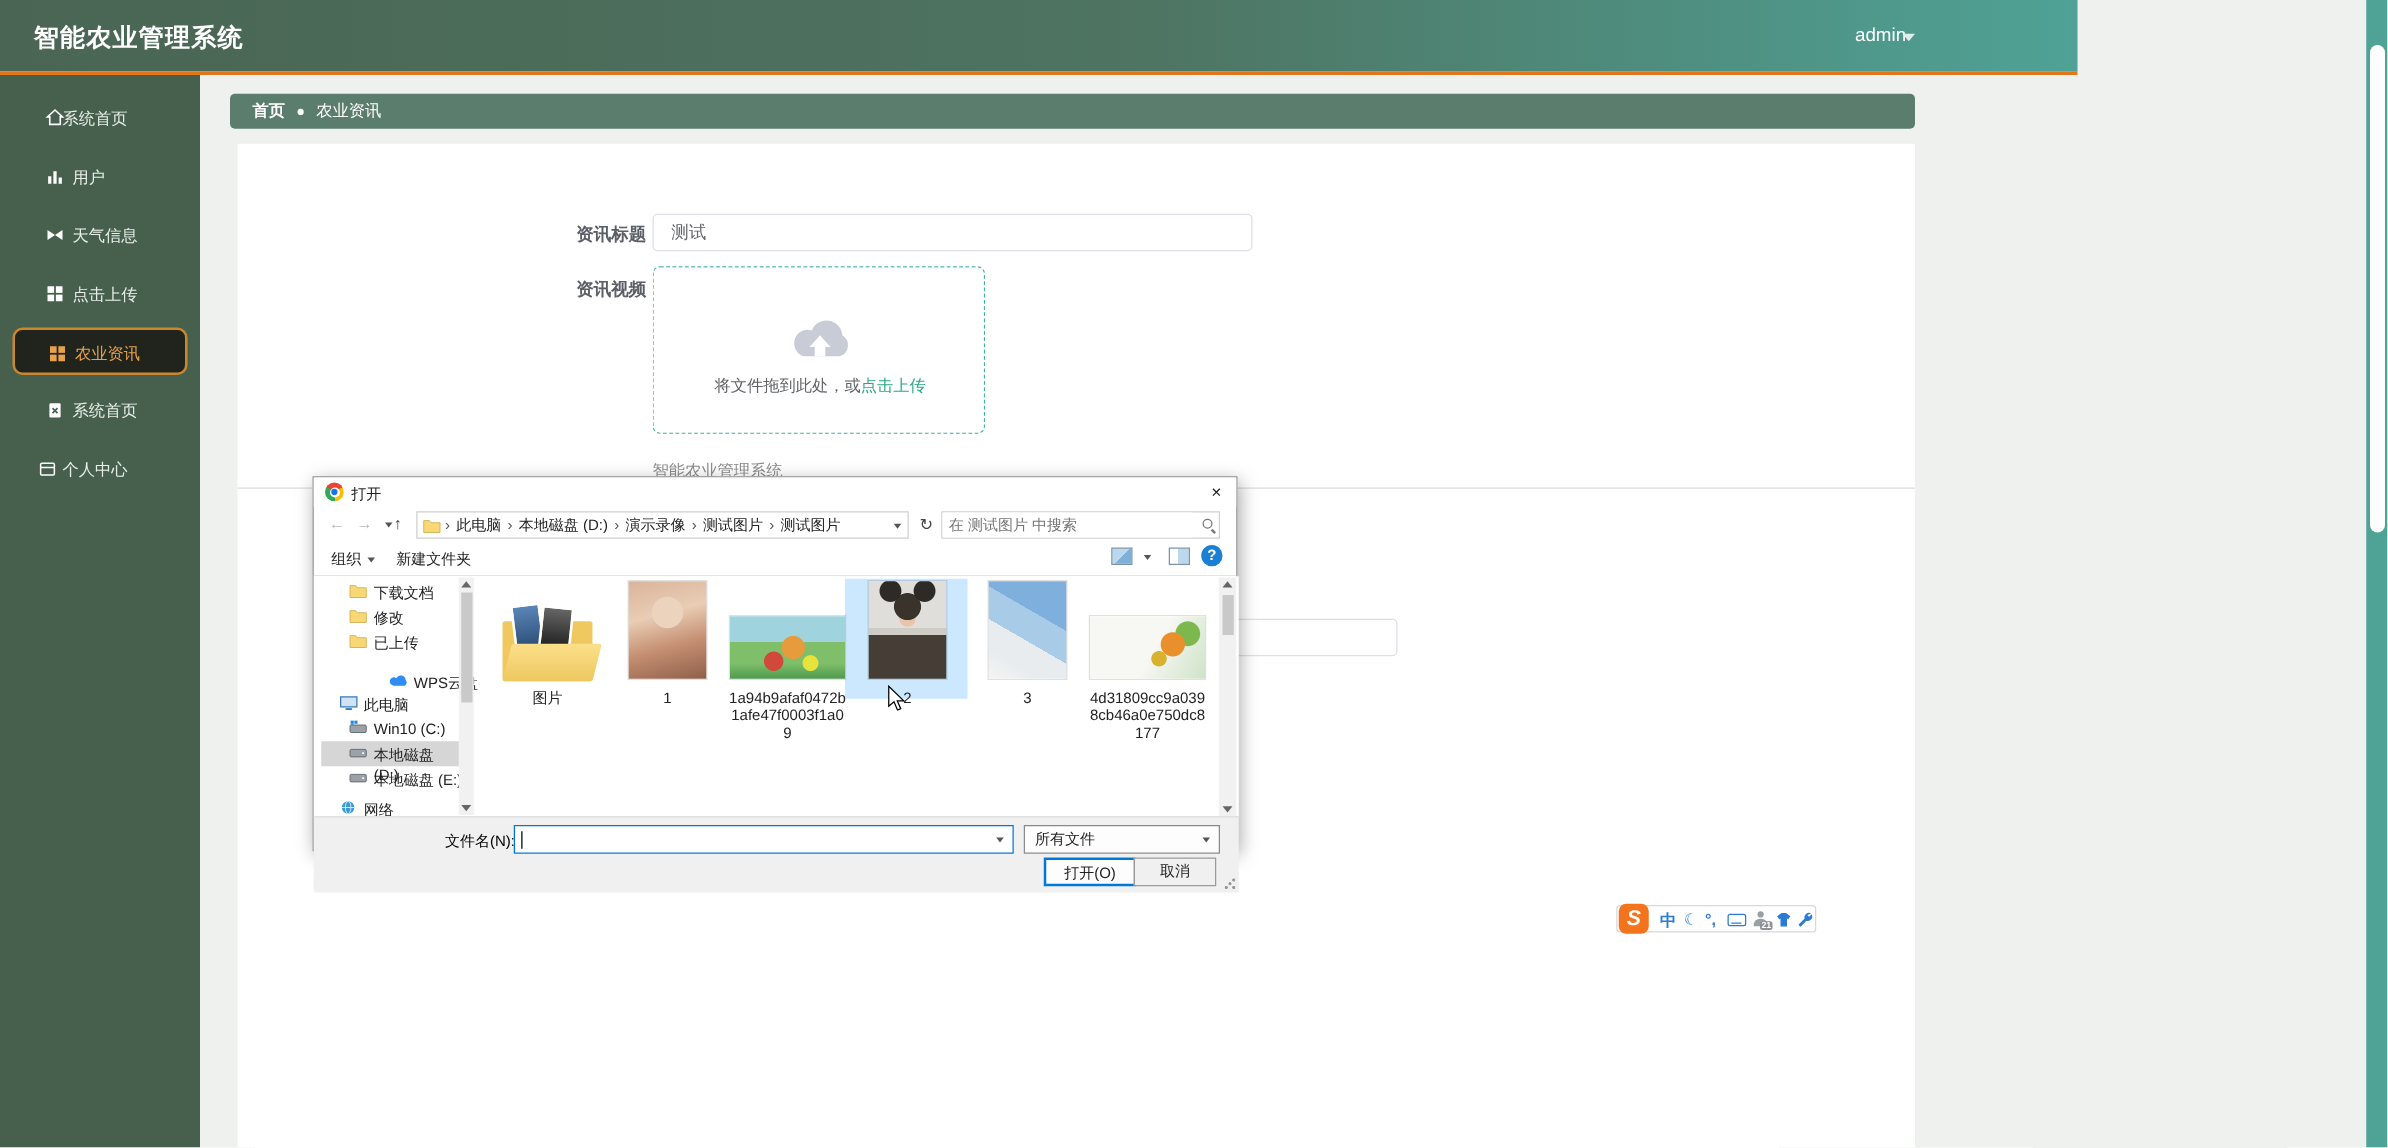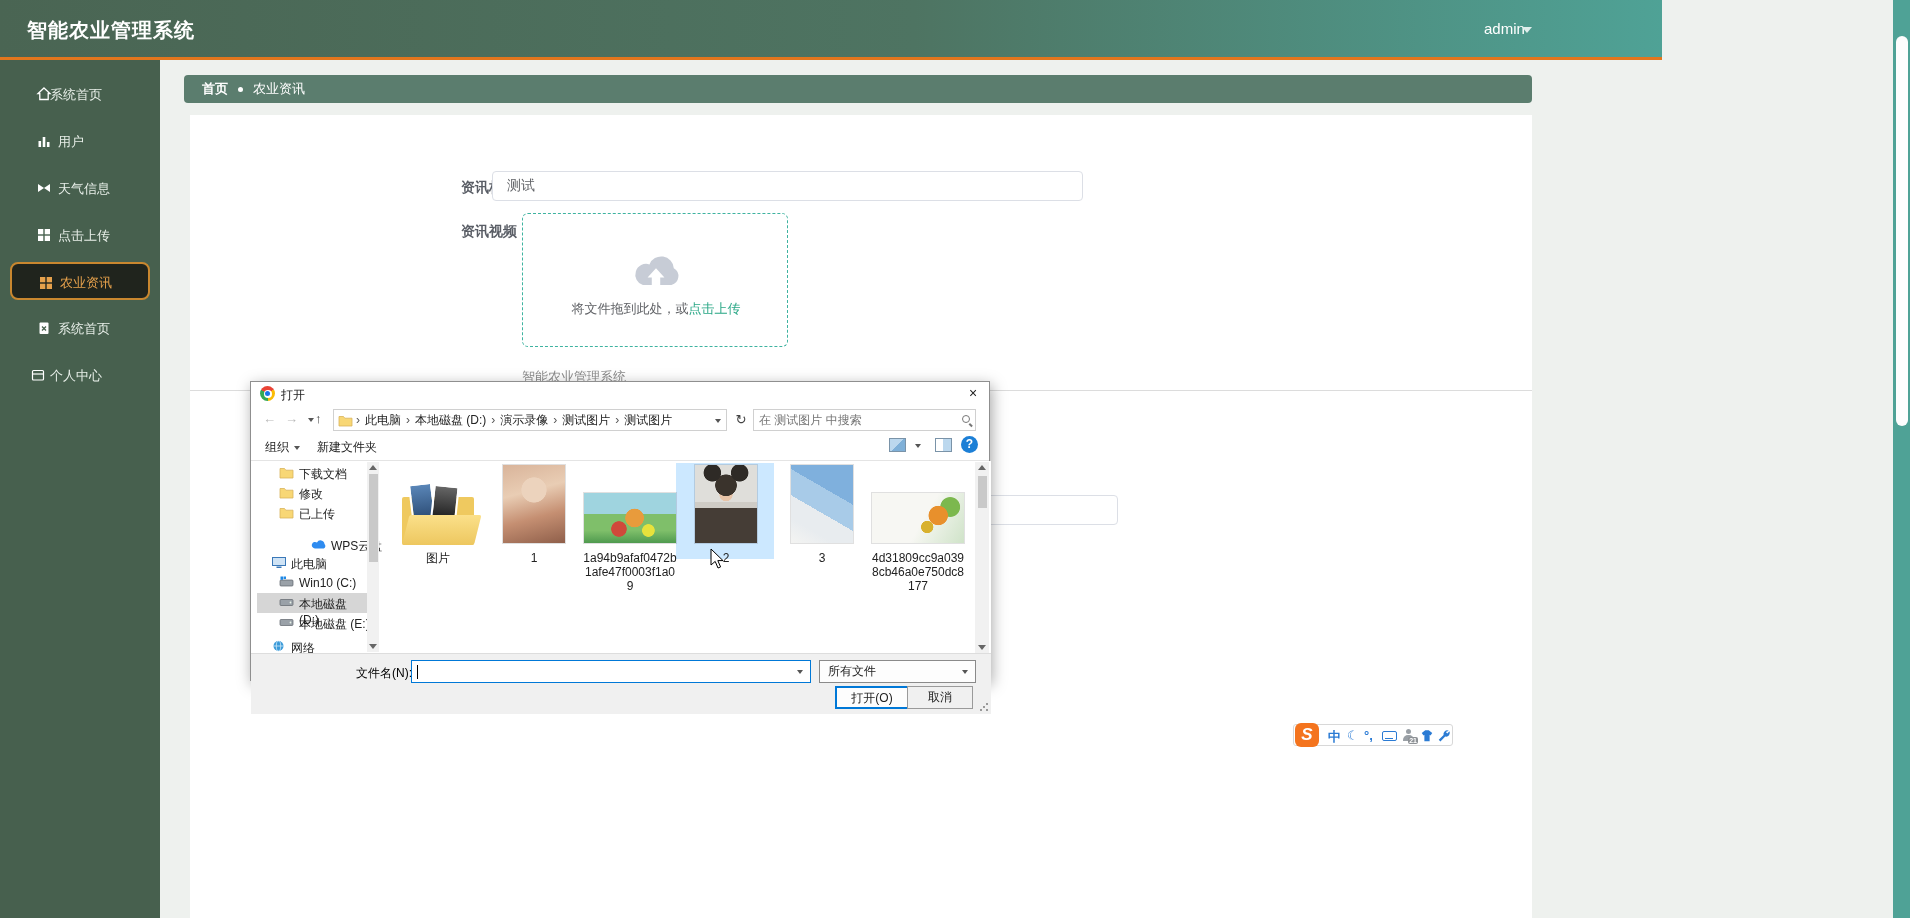--- a/index.html
+++ b/index.html
@@ -239,21 +239,21 @@
 
 <div class="abs breadcrumb">
   <span style="font-weight:bold">首页</span>
   <span class="bc-dot"></span>
   <span>农业资讯</span>
 </div>
 
 <div class="abs card"></div>
 
 <div class="form-label" style="left:437px; top:179px;">资讯标题</div>
-<input class="text-input" style="left: 492px; top: 171px; width: 591px;" value="测试">
+<input class="text-input" style="left: 522px; top: 171px; width: 480px;" value="测试">
 
 <div class="form-label" style="left:437px; top:223px;">资讯视频</div>
 <div class="dropzone">
   <svg style="position:absolute;left:103px;top:33px" width="60" height="46" viewBox="0 0 64 48">
     <path d="M18 40 A11.5 11.5 0 1 1 25 18 A13.5 13.5 0 0 1 51 22 A9.8 9.8 0 0 1 48.5 40 Z" fill="#c7ccd6"></path>
     <path d="M32 22 L41 32 H36.5 V40 H27.5 V32 H23 Z" fill="#fff"></path>
   </svg>
   <div class="drop-text">
     <span>将文件拖到此处，或</span><span class="drop-link">点击上传</span>
   </div>

